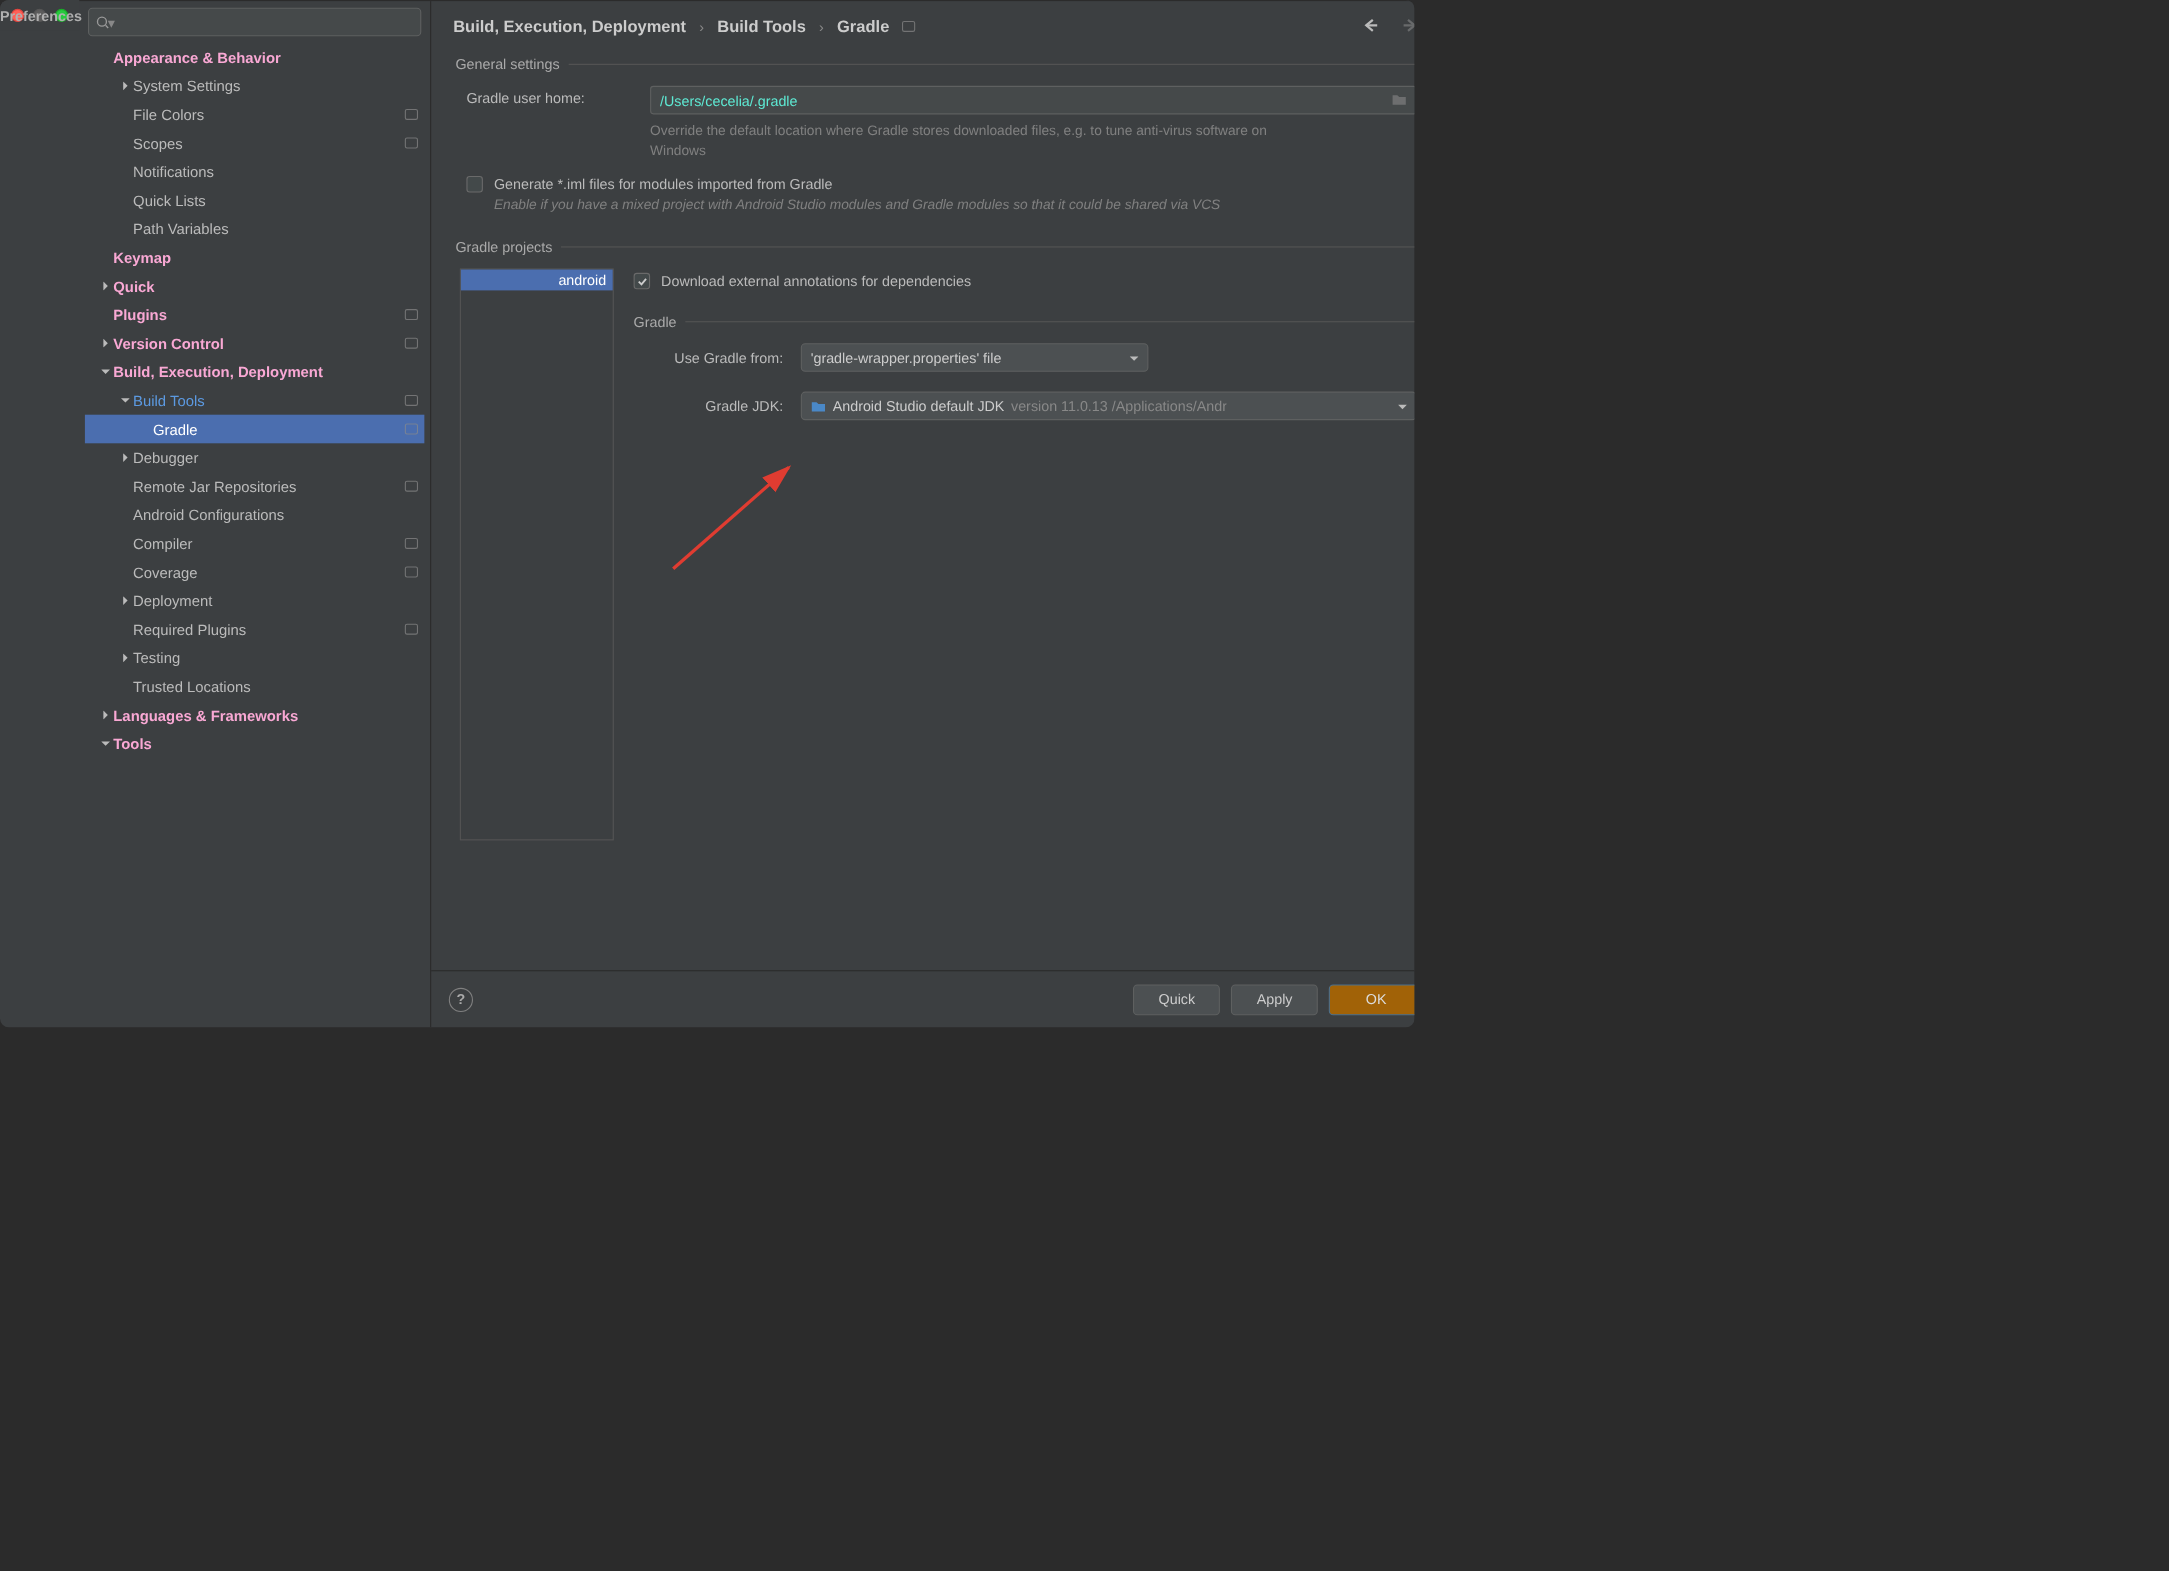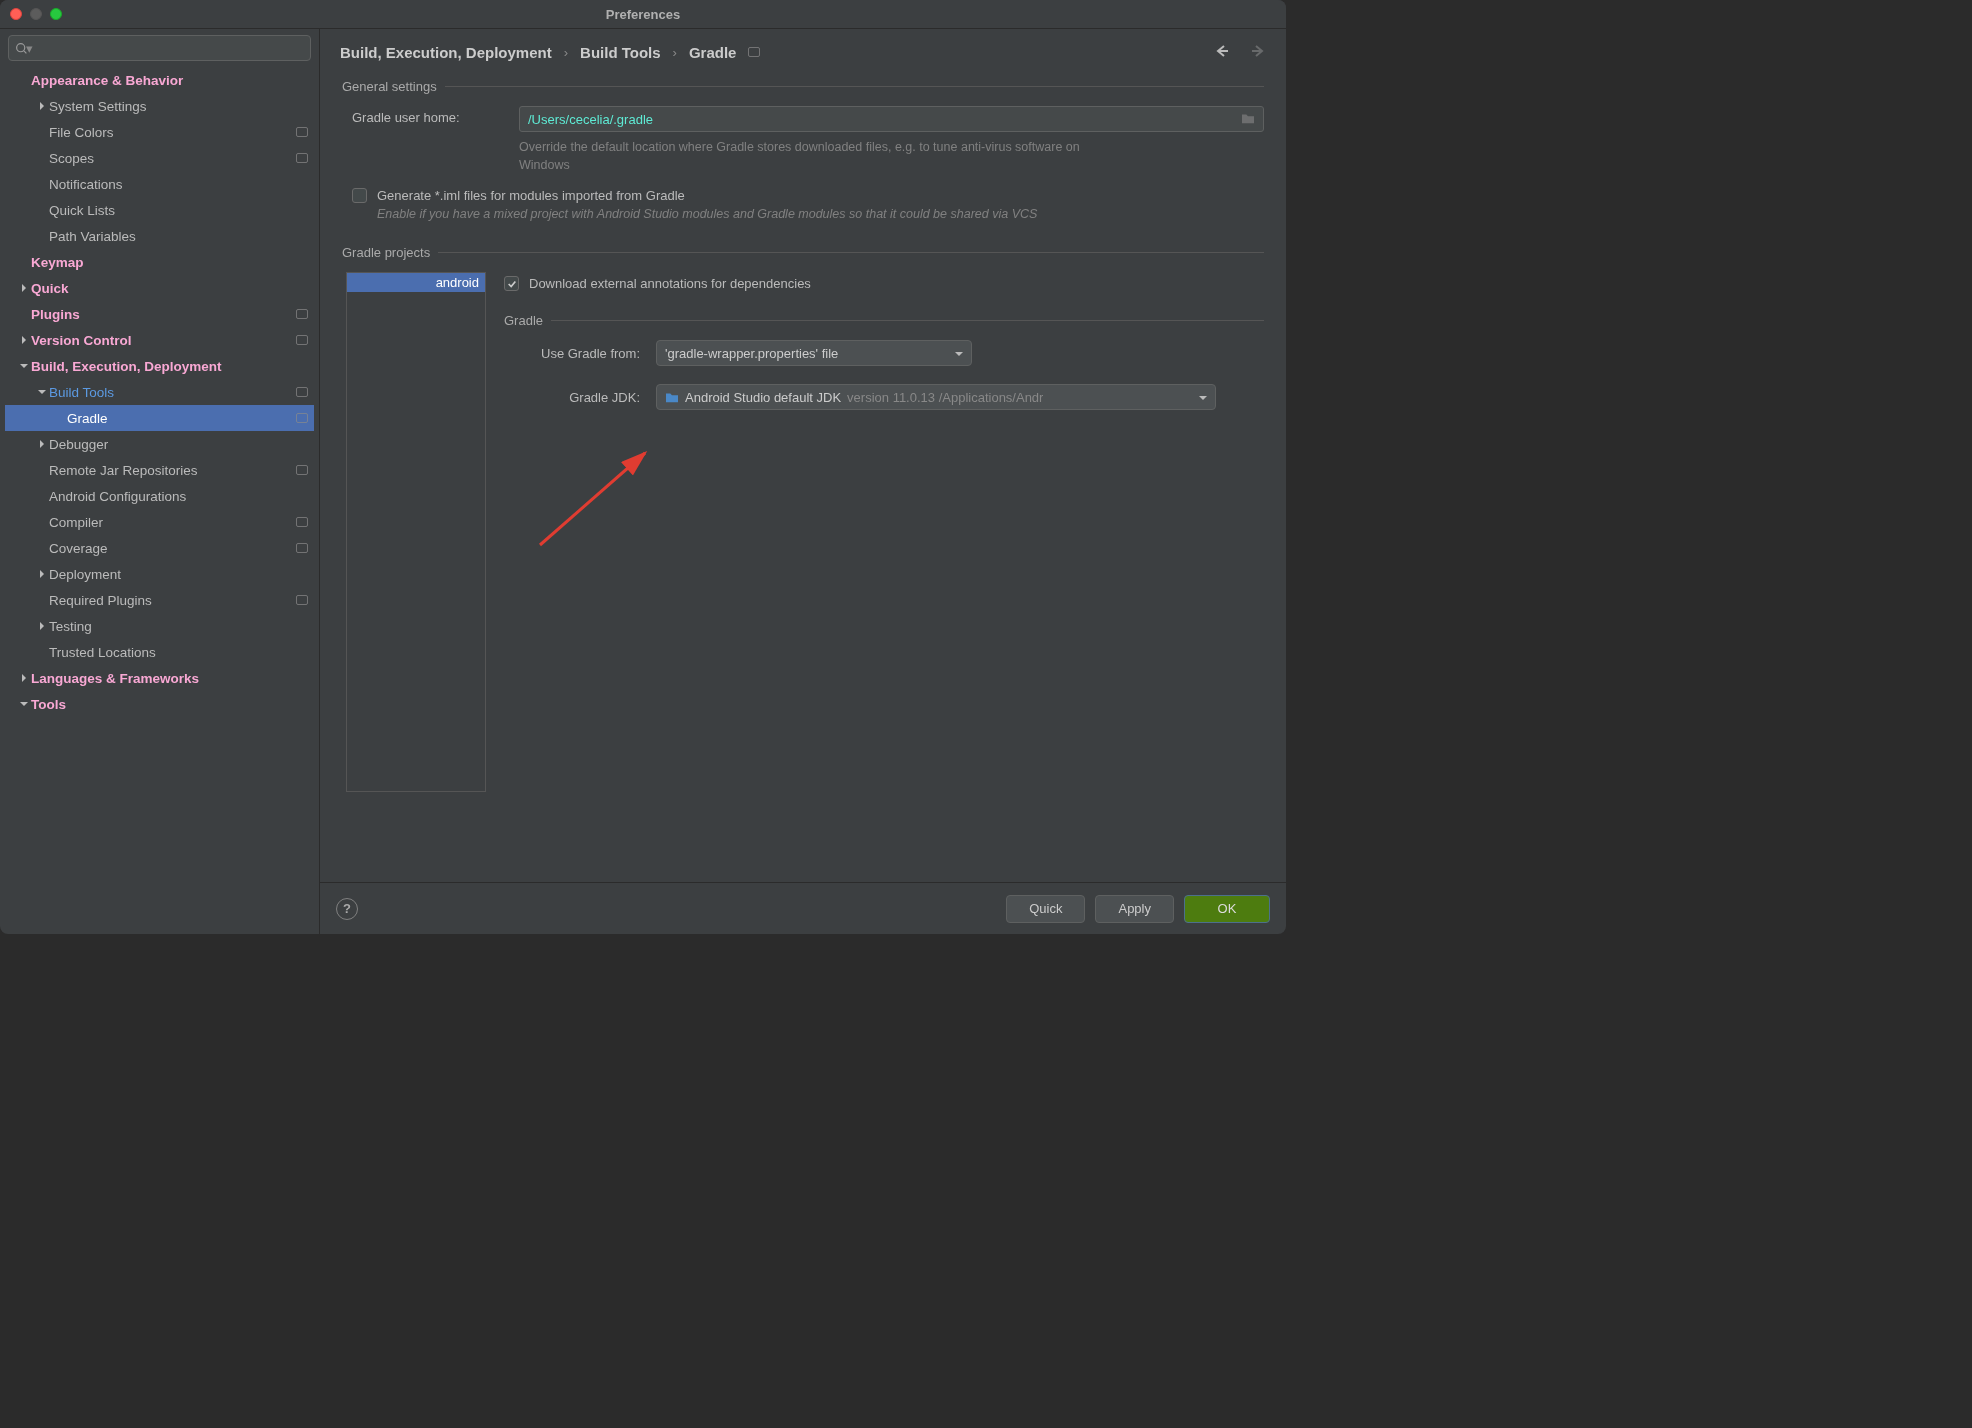--- a/index.html
+++ b/index.html
@@ -10,21 +10,21 @@
     height: 934px;
     overflow: hidden;
     font-size: 13px;
     color: #bbb;
   }
   .window {
     width: 100%;
     height: 100%;
     background: #3c3f41;
     display: flex;
-    flex-direction: column;
+    flex-direction: row;
     border-radius: 8px;
     overflow: hidden;
   }
   .titlebar {
     height: 28px;
     display: flex;
     align-items: center;
     padding: 0 10px;
     position: relative;
     background: #3c3f41;
@@ -197,21 +197,21 @@
   .helpbtn {
     width:22px;height:22px;border-radius:50%;border:1.5px solid #808080;display:flex;align-items:center;justify-content:center;color:#aaa;font-weight:700;font-size:13px;
   }
   .footer .spring { flex:1; }
   .btn {
     height:28px; padding:0 22px;
     background:#4c5052;border:1px solid #5e6060;border-radius:4px;
     color:#ccc;display:inline-flex;align-items:center;justify-content:center;
     font-size:13px;
   }
-  .btn.primary { background:#4d7c0f; border-color:#4c708c; color:#dcdcdc; min-width:86px;}
+  .btn.primary { background:#a16207; border-color:#4c708c; color:#dcdcdc; min-width:86px;}
 
   .annot-arrow {
     position:absolute;
     pointer-events:none;
   }
 </style>
 </head>
 <body>
 
 <div class="window">

